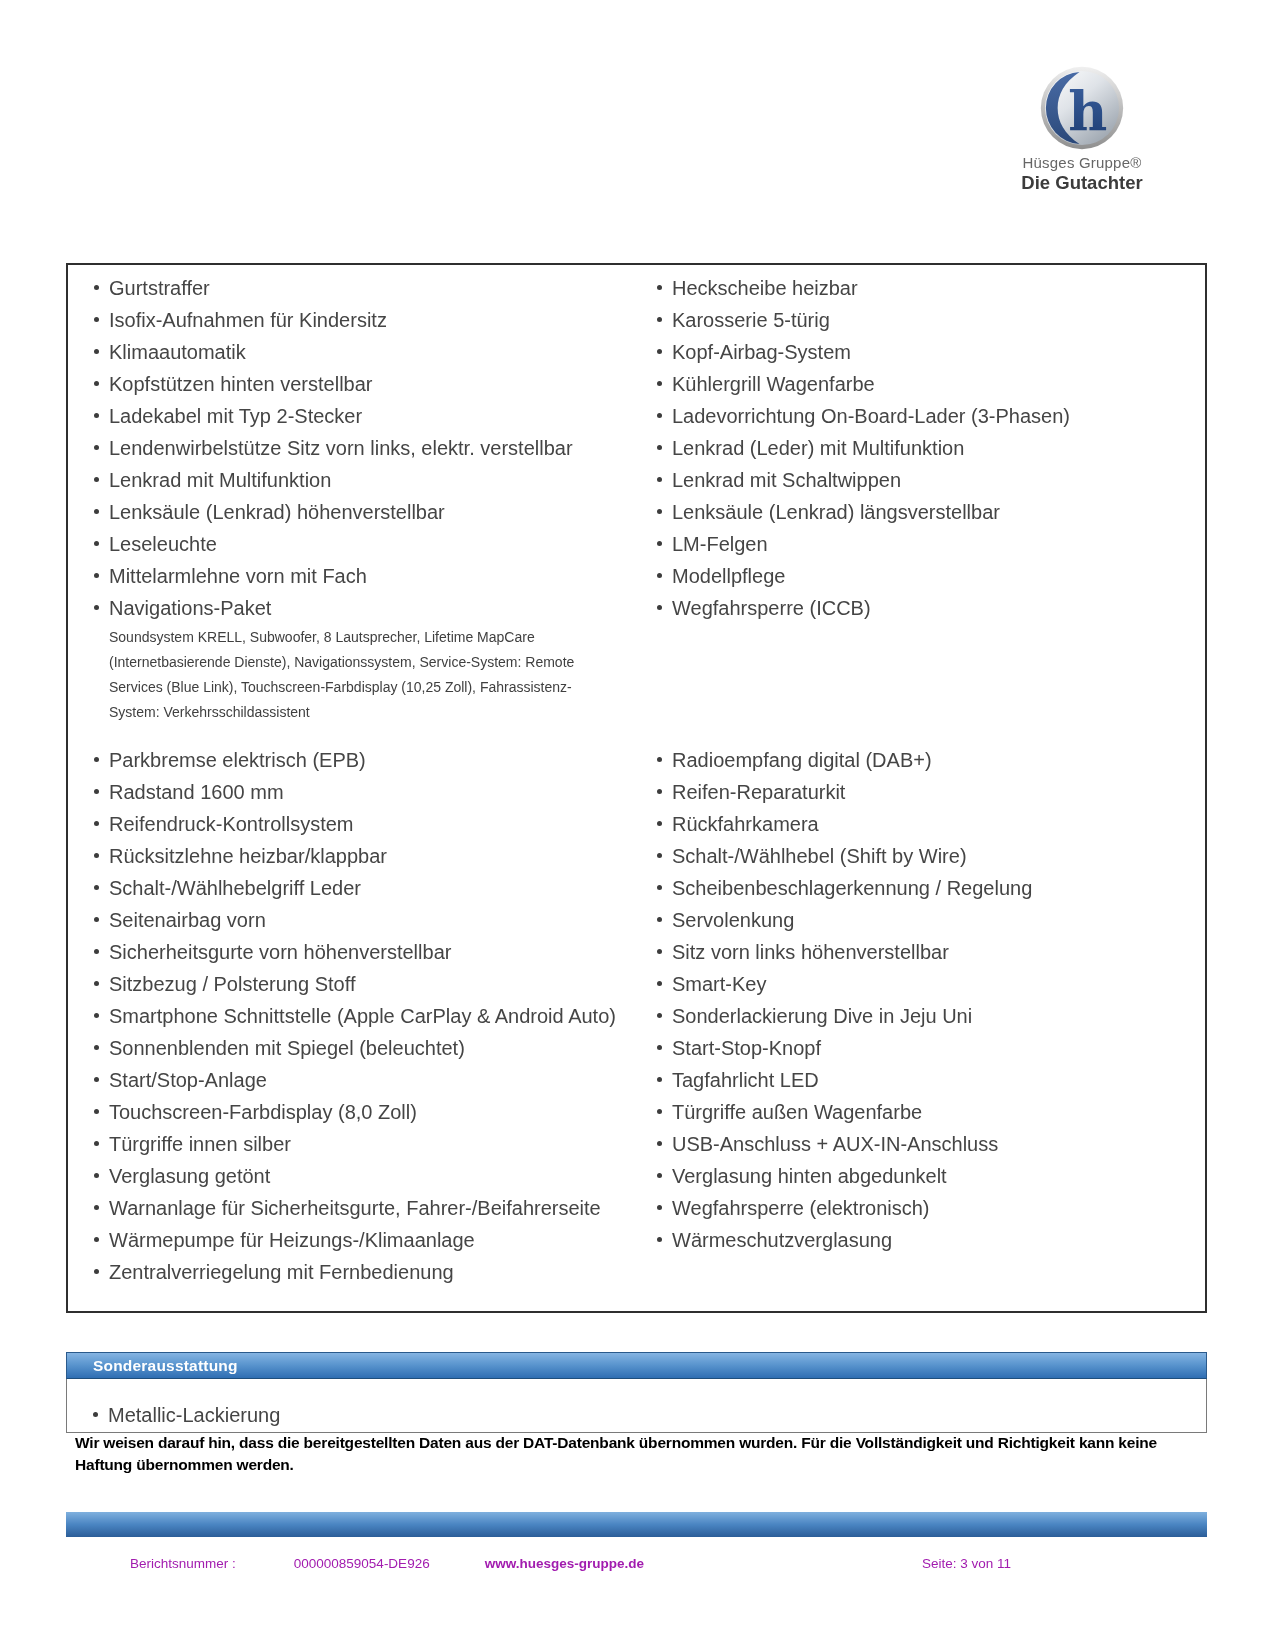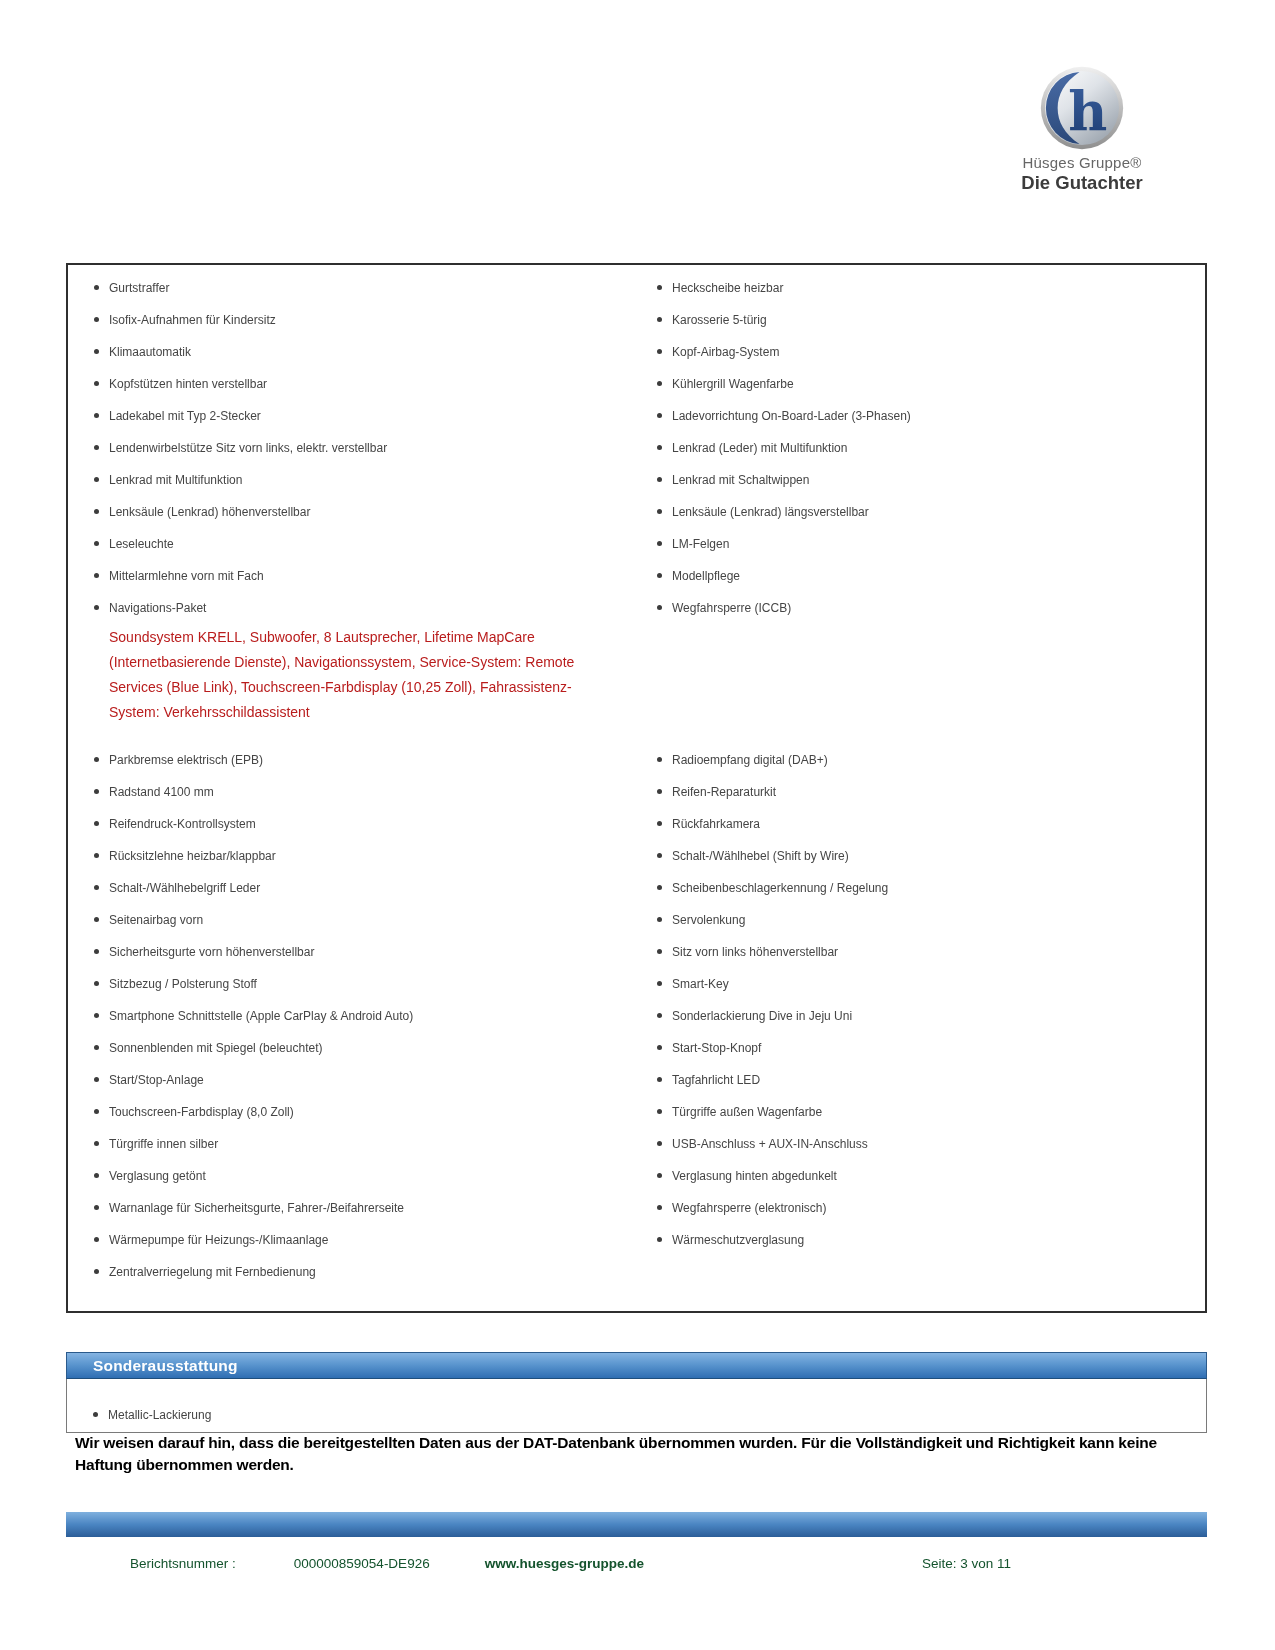--- a/index.html
+++ b/index.html
@@ -14,24 +14,24 @@
   .logo .tagline{font-size:18.5px;font-weight:bold;color:#3c3c3c;margin-top:1px;}
   
   .equipment-box{
     position:absolute;left:66px;top:263px;width:1141px;height:1050px;box-sizing:border-box;
     border:2px solid #2f2f2f;padding:8px 10px 10px 26px;overflow:hidden;
   }
   .eq-row{display:flex;min-height:32px;align-items:flex-start;}
   .eq-cell{box-sizing:border-box;}
   .eq-cell.left{flex:0 0 563px;}
   .eq-cell.right{flex:1 1 auto;}
-  .eq-item{display:flex;align-items:flex-start;font-size:12px;line-height:21px;padding-top:5px;}
+  .eq-item{display:flex;align-items:flex-start;font-size:20px;line-height:21px;padding-top:5px;}
   .bullet{flex:0 0 5px;width:5px;height:5px;border-radius:50%;background:#3c3c3c;margin-top:7px;}
   .eq-text{margin-left:10px;}
-  .eq-note{font-size:14px;line-height:25px;color:#b91c1c;width:500px;margin:6px 0 20px 15px;}
+  .eq-note{font-size:14px;line-height:25px;color:#404040;width:500px;margin:6px 0 20px 15px;}
   
   .special-section{position:absolute;left:66px;top:1352px;width:1141px;}
   .section-bar{
     box-sizing:border-box;height:27px;line-height:25px;padding-left:26px;
     background:linear-gradient(180deg,var(--bar-top,#85b4e2) 0%,#5b96cf 45%,var(--bar-bottom,#2f6eb3) 100%);
     border:1px solid #2a5a8c;border-bottom:1px solid #1f4e7c;
     color:#ffffff;font-weight:bold;font-size:15.5px;letter-spacing:0.2px;
   }
   .special-items{
     box-sizing:border-box;border:1px solid #7a7a7a;border-top:none;padding:22px 10px 6px 26px;min-height:33px;
@@ -42,21 +42,21 @@
     position:absolute;left:75px;top:1432px;width:1105px;margin:0;
     font-size:15.5px;font-weight:bold;line-height:22px;color:#000;letter-spacing:-0.2px;
   }
   
   .bottom-bar{
     position:absolute;left:66px;top:1512px;width:1141px;height:25px;
     background:linear-gradient(180deg,#7fb0de 0%,#4a85c2 50%,#2b5d98 100%);
   }
   .footer{
     position:absolute;left:0;top:1556px;width:1275px;display:flex;align-items:baseline;
-    font-size:13.5px;color:#14532d;
+    font-size:13.5px;color:#a21caf;
   }
   .footer .lbl{margin-left:130px;}
   .footer .num{margin-left:58px;font-weight:normal;}
   .footer .web{margin-left:55px;font-weight:bold;}
   .footer .pg{margin-left:278px;}
 </style>
 </head>
 <body>
 
 <div class="page">
@@ -256,21 +256,21 @@
             <div class="eq-item">
               <span class="bullet"></span>
               <span class="eq-text">Radioempfang digital (DAB+)</span>
             </div>
           </div>
         </div>
         <div class="eq-row">
           <div class="eq-cell left">
             <div class="eq-item">
               <span class="bullet"></span>
-              <span class="eq-text">Radstand 4100 mm</span>
+              <span class="eq-text">Radstand 1600 mm</span>
             </div>
           </div>
           <div class="eq-cell right">
             <div class="eq-item">
               <span class="bullet"></span>
               <span class="eq-text">Reifen-Reparaturkit</span>
             </div>
           </div>
         </div>
         <div class="eq-row">

